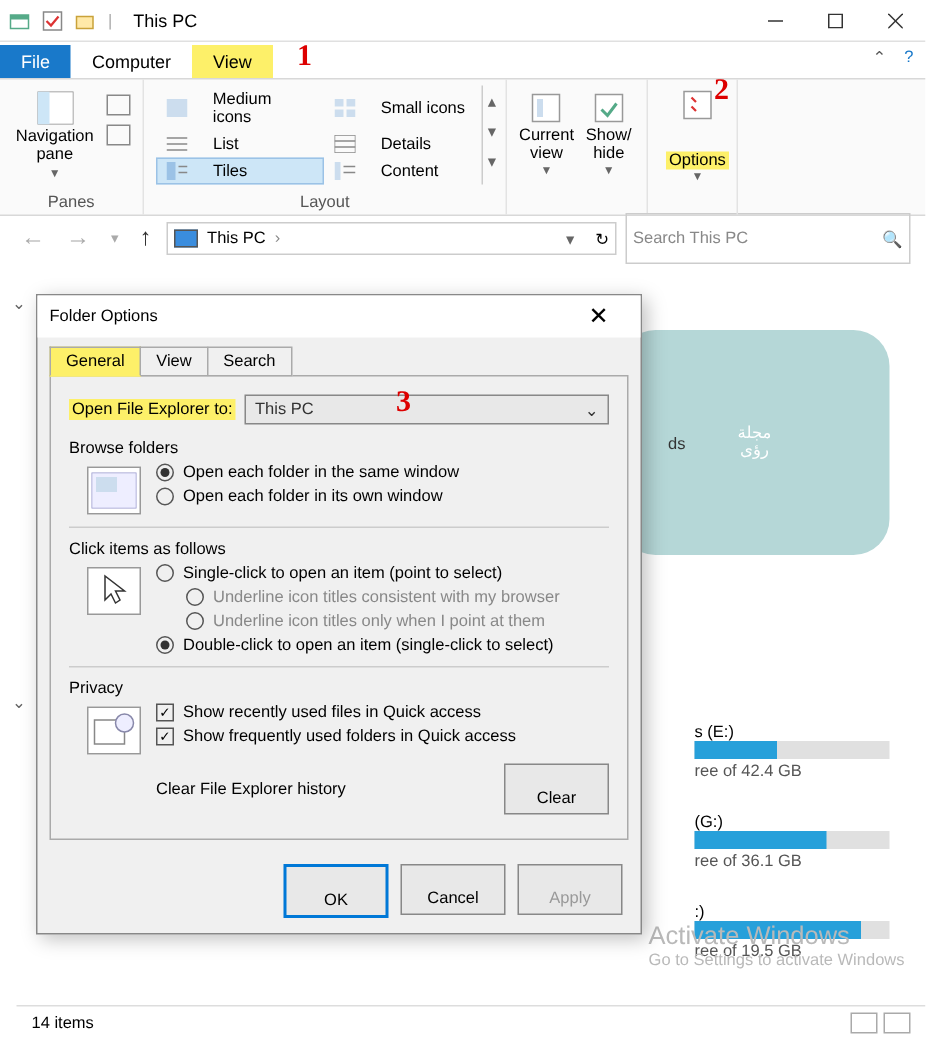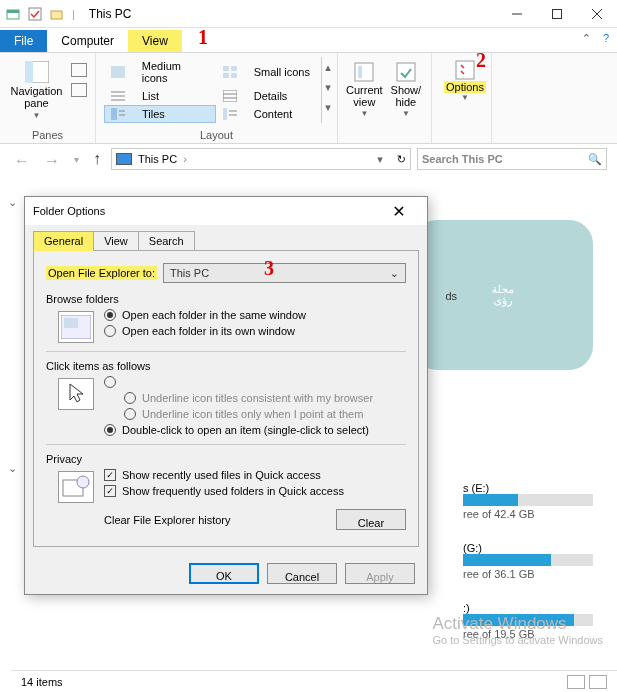--- a/index.html
+++ b/index.html
@@ -34,30 +34,30 @@
 .small-ico { width: 16px; height: 14px; border: 1px solid #888; }
 
 .layout-grid { display: grid; grid-template-columns: auto auto 12px; }
 .lay-cell { display: flex; align-items: center; gap: 17px; padding: 2px 6px; cursor: pointer; border: 1px solid transparent; }
 .lay-cell.sel { background: #cde6f7; border: 1px solid #9bc2e6; }
 .lay-scroll { grid-row: span 3; display: flex; flex-direction: column; border-left: 1px solid #ccc; margin-left: 4px; }
 .lay-sc-btn { height: 20px; width: 12px; display: flex; align-items: center; justify-content: center; color: #666; }
 
 .mid-btn { display: flex; flex-direction: column; align-items: center; gap: 1px; width: 44px; padding-top: 4px; cursor: pointer; }
 .opt-btn { display: flex; flex-direction: column; align-items: center; padding: 2px 4px; cursor: pointer; }
-.opt-label { background: #fdf069; padding: 0 2px; }
+.opt-label { background: #fdf069; padding: 0 2px; margin-top: 20px; }
 
 
 .addr-row { height: 30px; display: flex; align-items: center; gap: 6px; padding: 4px 10px; }
 .nav-arrow { color: #aaa; font-size: 16px; padding: 0 4px; }
 .nav-arrow.active { color: #333; }
 .addr { flex: 1; border: 1px solid #ccc; height: 22px; display: flex; align-items: center; padding: 0 4px; gap: 6px; position: relative; }
 .addr .mon { width: 16px; height: 12px; background: #3a8dde; border: 1px solid #555; }
 .addr .drop { margin-left: auto; color: #666; padding: 0 4px; }
-.search { width: 190px; border: 1px solid #ccc; height: 22px; display: flex; align-items: center; padding: 4px 4px; color: #888; font-weight: bold; }
+.search { width: 190px; border: 1px solid #ccc; height: 22px; display: flex; align-items: center; padding: 16px 4px; color: #888; }
 .search .mag { margin-left: auto; color: #666; }
 
 
 .content-bg { position: absolute; top: 178px; left: 0; right: 0; bottom: 20px; }
 .watermark-logo { position: absolute; right: 24px; top: 42px; width: 180px; height: 150px; background: #b5d7d7; border-radius: 24px; display: flex; align-items: center; justify-content: center; color: #fff; font-size: 38px; font-family: "Traditional Arabic", serif; line-height: 1; text-align: center; }
 .drive-strip { position: absolute; right: 24px; }
 .drive-bar { width: 130px; height: 12px; background: #e0e0e0; margin-bottom: 2px; }
 .drive-bar .fill { height: 100%; background: #27a0da; }
 .drive-txt { font-size: 11px; color: #555; margin-bottom: 10px; }
 .exp-chev { position: absolute; left: 8px; color: #666; }
@@ -86,21 +86,21 @@
 .group-inner { display: flex; gap: 10px; }
 .group-icon { width: 36px; height: 32px; background: #fff; border: 1px solid #999; display: flex; align-items: center; justify-content: center; margin-left: 12px; margin-top: 2px; }
 .opts { display: flex; flex-direction: column; gap: 4px; }
 .opt-row { display: flex; align-items: center; gap: 6px; }
 .radio { width: 12px; height: 12px; border: 1px solid #555; border-radius: 50%; display: inline-flex; align-items: center; justify-content: center; }
 .radio.sel::after { content: ""; width: 6px; height: 6px; background: #333; border-radius: 50%; }
 .check { width: 12px; height: 12px; border: 1px solid #555; display: inline-flex; align-items: center; justify-content: center; font-size: 9px; }
 .sub { margin-left: 20px; color: #888; }
 .hr { border: none; border-top: 1px solid #ccc; margin: 6px 0 8px 0; }
 
-.btn { min-width: 70px; height: 21px; border: 1px solid #888; background: #e8e8e8; display: inline-flex; align-items: flex-end; justify-content: center; cursor: pointer; padding: 0 10px; }
+.btn { min-width: 70px; height: 21px; border: 1px solid #888; background: #e8e8e8; display: inline-flex; align-items: flex-start; justify-content: center; cursor: pointer; padding: 16px 10px; }
 .btn.primary { border: 2px solid #0078d7; }
 .dlg-buttons { display: flex; gap: 8px; justify-content: flex-end; padding: 8px 12px 10px; }
 .clear-row { display: flex; align-items: center; gap: 10px; margin-top: 6px; margin-left: 58px; }
 
 .statusbar { position: absolute; bottom: 0; left: 11px; right: 0; height: 22px; border-top: 1px solid #ddd; display: flex; align-items: center; padding: 0 10px; font-size: 11px; }
 .sb-icons { margin-left: auto; display: flex; gap: 4px; }
 .sb-ico { width: 18px; height: 14px; border: 1px solid #aaa; }
 
 svg { display: block; }
 </style>
@@ -384,20 +384,21 @@
       <div class="group-title">Click items as follows</div>
       <div class="group-inner">
         <div class="group-icon">
             <svg width="28" height="28">
               <path d="M8 4l0 16 4-4 3 6 3-2-3-6 6 0z" fill="#fff" stroke="#333"></path>
             </svg>
           </div>
         <div class="opts">
           <label class="opt-row">
               <span class="radio"></span>
+              <span>Single-click to open an item (point to select)</span>
             </label>
           <label class="opt-row sub">
               <span class="radio"></span>
               <span>Underline icon titles consistent with my browser</span>
             </label>
           <label class="opt-row sub">
               <span class="radio"></span>
               <span>Underline icon titles only when I point at them</span>
             </label>
           <label class="opt-row">

